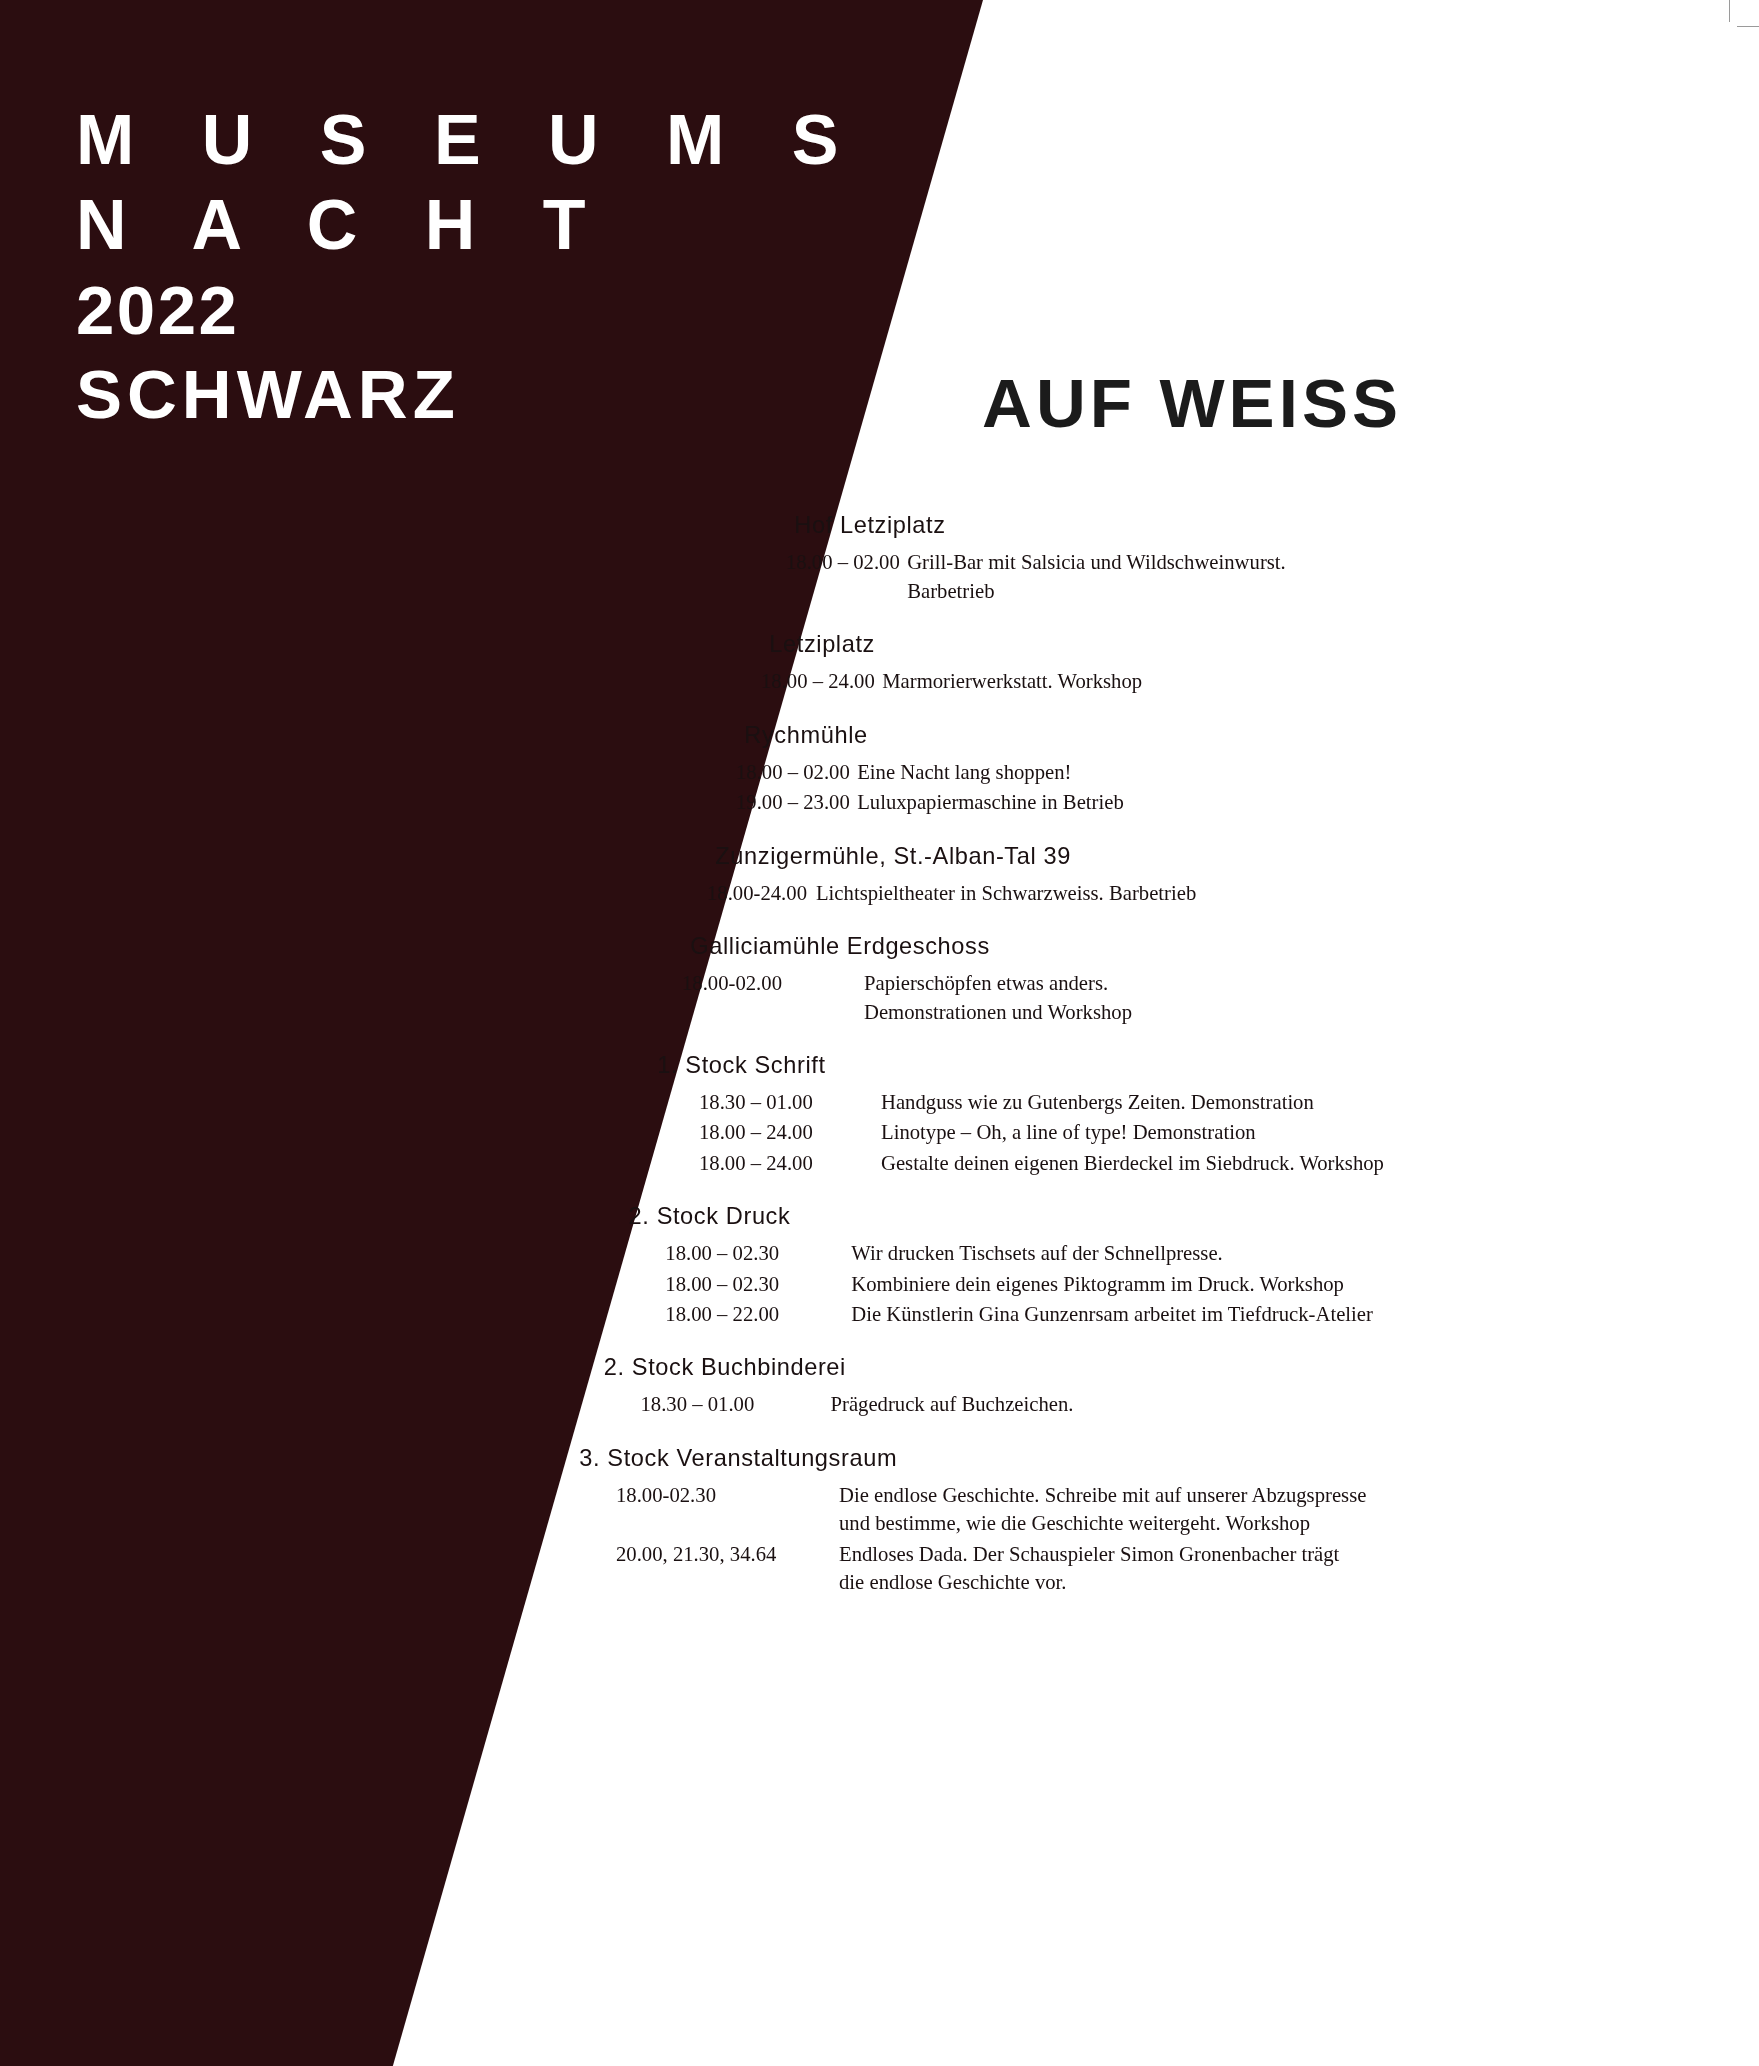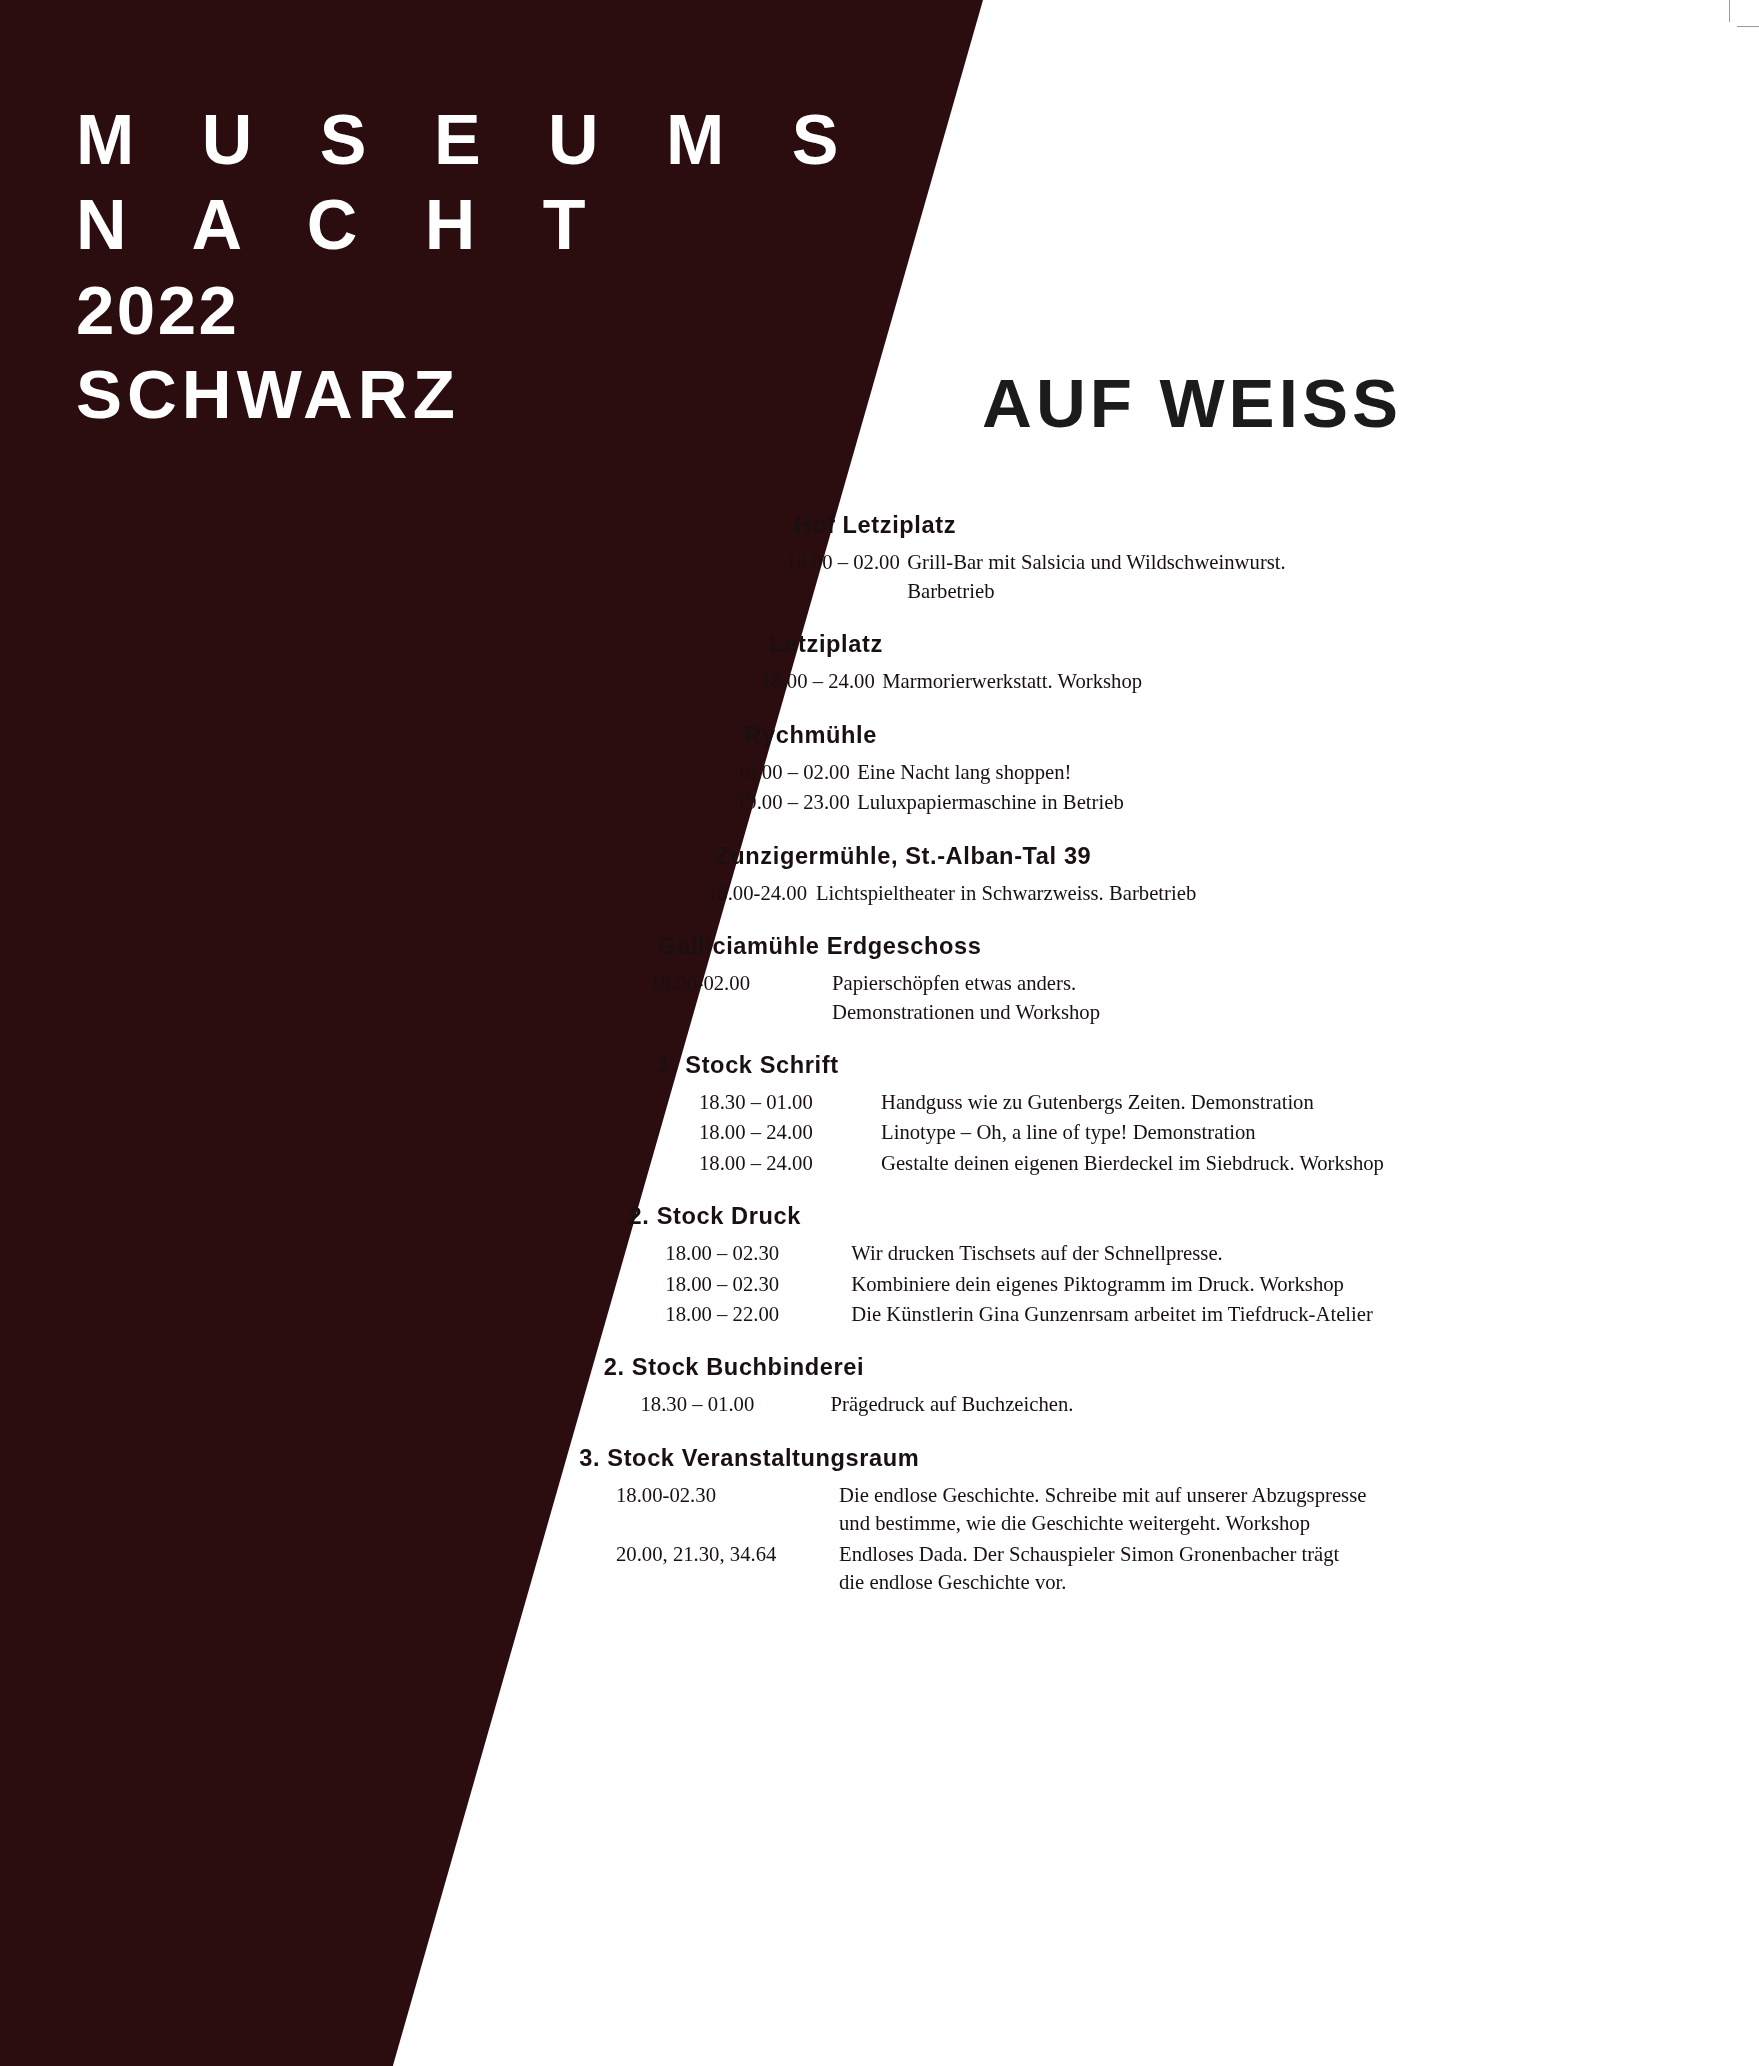--- a/index.html
+++ b/index.html
@@ -73,21 +73,21 @@
     left: 612px;
     top: 512px;
     width: 1083px;
     color: #1a1011;
   }
   .section {
     margin-bottom: 26px;
   }
   .section-title {
     font-family: "Liberation Sans", sans-serif;
-    font-weight: bold;
+    font-weight: normal;
     font-size: 23.6px;
     letter-spacing: 0.6px;
     margin-bottom: 9px;
     white-space: nowrap;
   }
   .entry {
     display: flex;
     font-size: 20.7px;
     line-height: 1.38;
     margin-bottom: 1.7px;
@@ -113,21 +113,21 @@
   .s-letzi .entry .time { margin-right: 7.4px; }
 
   .s-rychm        { margin-left: 124px; }
   .s-rychm .section-title { margin-left: 8.3px; }
   .s-rychm .entry .time { margin-right: 7.4px; }
 
   .s-zunzig       { margin-left: 95px; }
   .s-zunzig .section-title { margin-left: 8.3px; }
   .s-zunzig .entry .time { margin-right: 9px; }
 
-  .s-galliciam    { margin-left: 38px; }
+  .s-galliciam    { margin-left: 70px; }
   .s-galliciam .section-title { margin-left: 8.3px; }
   .s-galliciam .entry .time { flex: 0 0 182px; }
 
   .s-stock1       { margin-left: 37px; }
   .s-stock1 .section-title { margin-left: 8.3px; }
   .s-stock1 .entry .time { flex: 0 0 182px; margin-left: 50px; }
 
   .s-stock2       { margin-left: 8.3px; }
   .s-stock2 .section-title { margin-left: 8.3px; }
   .s-stock2 .entry .time { flex: 0 0 186px; margin-left: 45px; }

